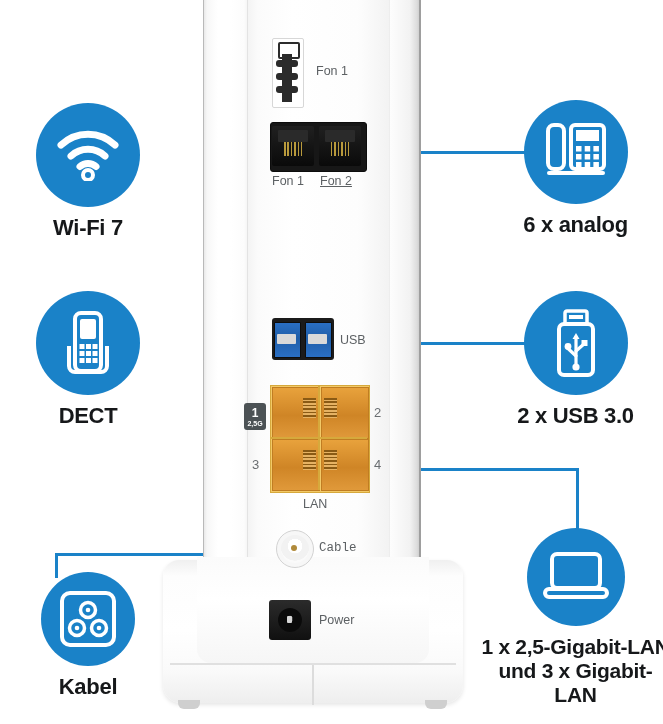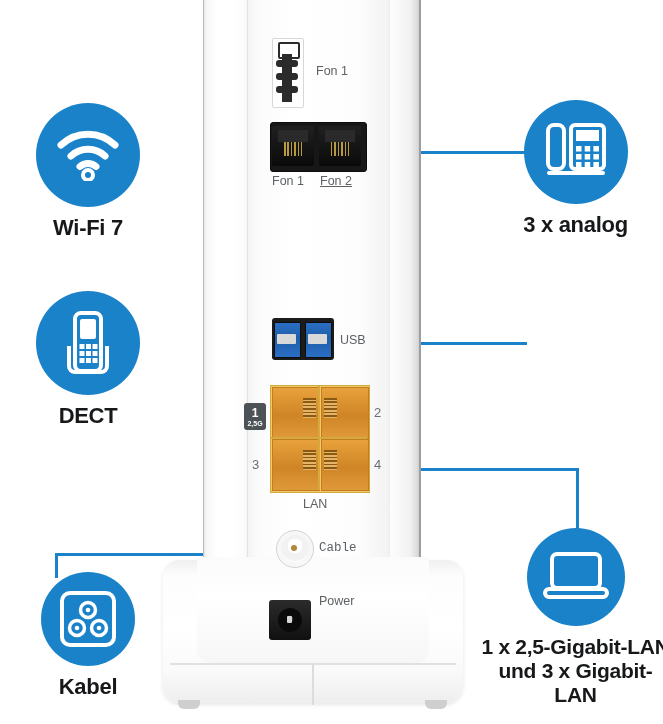--- a/index.html
+++ b/index.html
@@ -232,21 +232,21 @@
     <div class="port-num" style="left:374px;top:457px;">4</div>
     <div class="port-label" style="left:303px;top:497px;">LAN</div>
 
     <div class="coax"></div>
     <div class="coax-pin"></div>
     <div class="port-label" style="left:319px;top:541px;font-family:Liberation Mono, monospace;">Cable</div>
 
     <div class="power"></div>
     <div class="power-hole"></div>
     <div class="power-pin"></div>
-    <div class="port-label" style="left:319px;top:594px;">Power</div>
+    <div class="port-label" style="left:319px;top:613px;">Power</div>
   </div>
 
   <div class="feature" style="left:8px;top:103px;width:160px;">
     <div class="circle" style="width:104px;height:104px;">
       <svg width="62" height="52" viewBox="0 0 62 52">
         <path d="M4 16 A39 39 0 0 1 58 16" fill="none" stroke="#fff" stroke-width="7" stroke-linecap="round"></path>
         <path d="M14 27 A25 25 0 0 1 48 27" fill="none" stroke="#fff" stroke-width="7" stroke-linecap="round"></path>
         <path d="M23 37.5 A12 12 0 0 1 39 37.5" fill="none" stroke="#fff" stroke-width="7" stroke-linecap="round"></path>
         <circle cx="31" cy="46" r="5" fill="none" stroke="#fff" stroke-width="4"></circle>
       </svg>
@@ -304,23 +304,42 @@
           <rect x="32" y="33" width="5.5" height="5.5"></rect>
             <rect x="40.7" y="33" width="5.5" height="5.5"></rect>
             <rect x="49.4" y="33" width="5.5" height="5.5"></rect>
           <rect x="32" y="41" width="5.5" height="5.5"></rect>
             <rect x="40.7" y="41" width="5.5" height="5.5"></rect>
             <rect x="49.4" y="41" width="5.5" height="5.5"></rect>
         </g>
         <path d="M5 52 L59 52" stroke="#fff" stroke-width="4" stroke-linecap="round"></path>
       </svg>
     </div>
-    <div class="feat-label">3 x analog</div>
-  </div>
-
+    <div class="feat-label">6 x analog</div>
+  </div>
+
+  <div class="feature" style="left:493px;top:291px;width:165px;">
+    <div class="circle" style="width:104px;height:104px;">
+      <svg width="46" height="68" viewBox="0 0 46 68">
+        <rect x="12" y="2" width="22" height="13" rx="2" fill="none" stroke="#fff" stroke-width="3.5"></rect>
+        <rect x="16" y="6" width="14" height="4" fill="#fff"></rect>
+        <rect x="6" y="15" width="34" height="51" rx="5" fill="none" stroke="#fff" stroke-width="4"></rect>
+        <g fill="none" stroke="#fff" stroke-width="3.2" stroke-linecap="round">
+          <path d="M23 56 L23 28"></path>
+          <path d="M23 42 L31.5 34.5"></path>
+          <path d="M23 47 L15 39.5"></path>
+        </g>
+        <polygon points="23,24 19.5,30 26.5,30" fill="#fff"></polygon>
+        <rect x="28.5" y="31" width="6" height="6" fill="#fff"></rect>
+        <circle cx="15" cy="37.5" r="3.4" fill="#fff"></circle>
+        <circle cx="23" cy="58" r="3.6" fill="#fff"></circle>
+      </svg>
+    </div>
+    <div class="feat-label">2 x USB 3.0</div>
+  </div>
 
   <div class="feature" style="left:478px;top:528px;width:195px;">
     <div class="circle" style="width:98px;height:98px;">
       <svg width="66" height="52" viewBox="0 0 66 52">
         <rect x="9" y="3" width="48" height="34" rx="5" fill="none" stroke="#fff" stroke-width="4"></rect>
         <rect x="2" y="38" width="62" height="8" rx="4" fill="none" stroke="#fff" stroke-width="4"></rect>
       </svg>
     </div>
     <div class="feat-label multi">1 x 2,5-Gigabit-LAN und 3 x Gigabit-LAN</div>
   </div>

